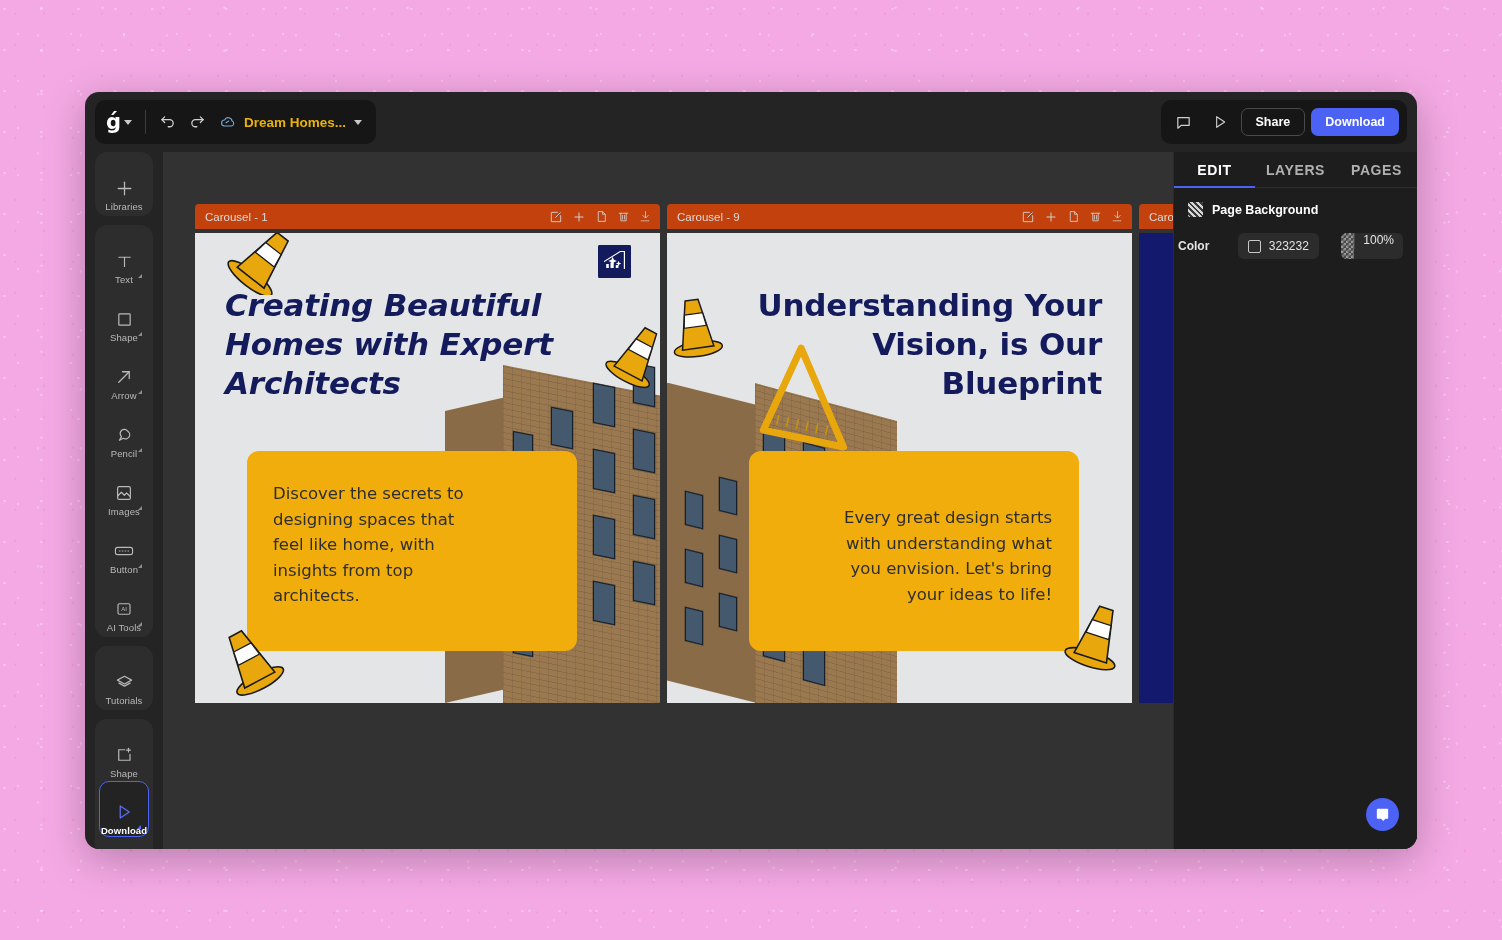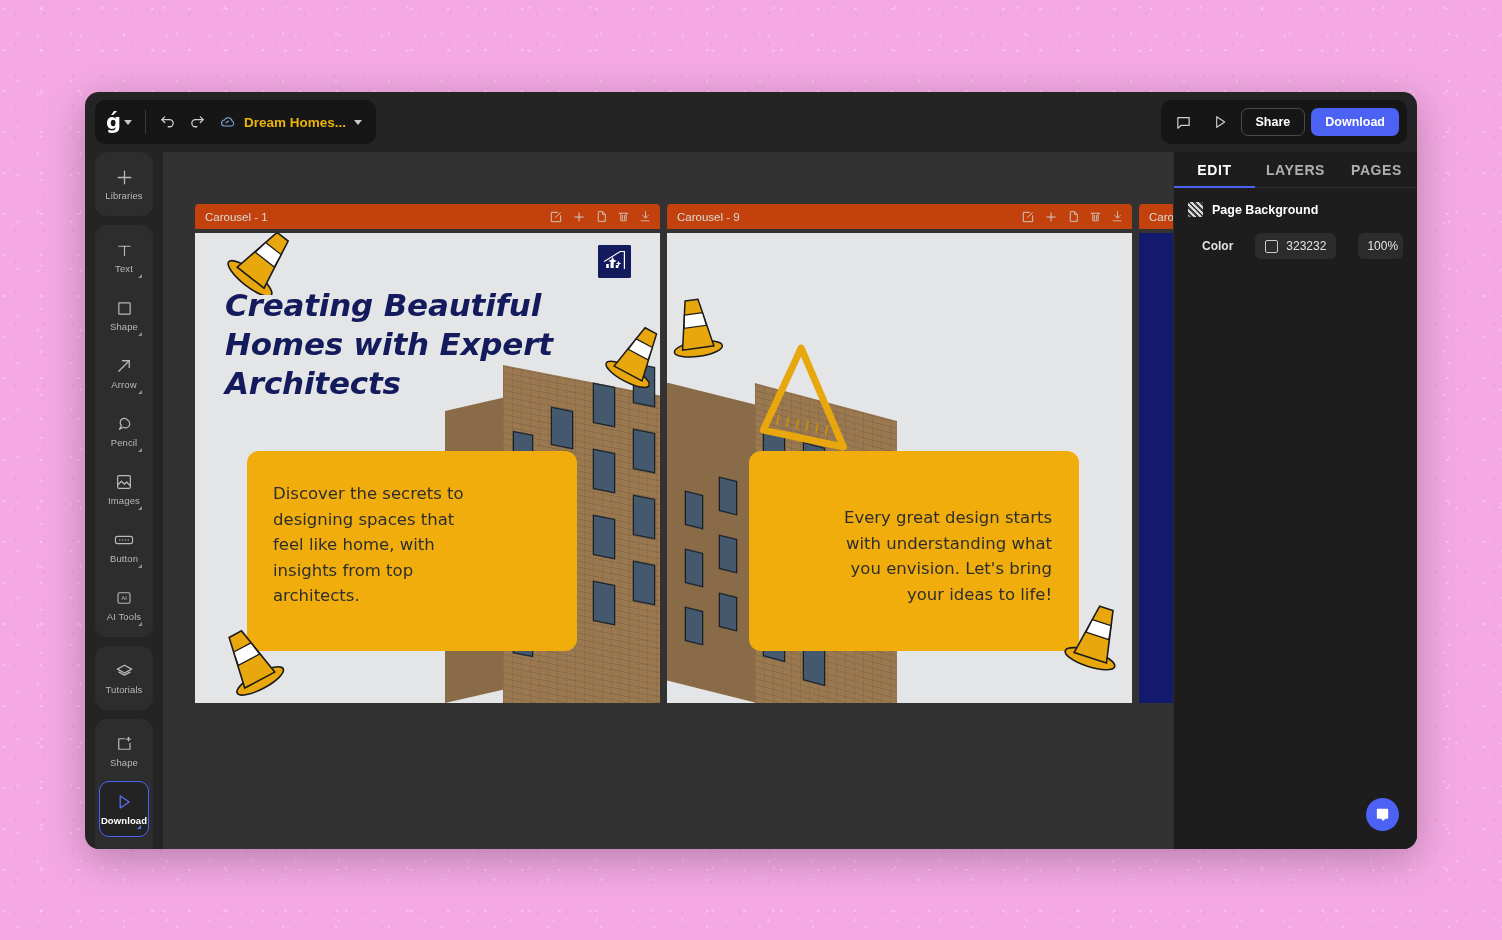--- a/index.html
+++ b/index.html
@@ -95,21 +95,21 @@
 
   
   .lefttool {
     position:absolute; left:10px; top:60px; width:58px;
   }
   .tool-group {
     background:#2d2d2d; border-radius:12px; margin-bottom:9px; padding: 2px 0;
   }
   .tool {
     height:56px; display:flex; flex-direction:column; align-items:center;
-    justify-content:center; gap:3px; color:#b9b9b9; cursor:pointer;
+    justify-content:flex-end; gap:3px; color:#b9b9b9; cursor:pointer;
     position:relative; border-radius:10px; margin: 2px 4px;
   }
   .tool .tl { font-size:9.5px; letter-spacing:.1px; }
   .tool .ic { height:20px; display:flex; align-items:center; justify-content:center;}
   .tool.active { border:1.5px solid #4b62f5; background:#232323; }
   .tool.active .tl { color:#fff; font-weight:bold; }
   .tool.active .ic { color:#5a6ef8; }
   .corner {
     position:absolute; right:7px; bottom:7px; width:0; height:0;
     border-left:4px solid transparent; border-bottom:4px solid #8d8d8d;
@@ -190,31 +190,31 @@
   }
   .panel-row-title {
     display:flex; align-items:center; gap:9px; padding: 14px 14px 0 14px;
   }
   .hatch {
     width:15px; height:15px; border-radius:2px;
     background: repeating-linear-gradient(45deg,#d6d6d6 0 2px,#3a3a3a 2px 4px);
   }
   .panel-title-txt { color:#fff; font-size:12.5px; font-weight:bold;}
   .panel-row {
-    display:flex; align-items:center; padding: 16px 14px 0 28px; gap:22px;
+    display:flex; align-items:center; padding: 16px 14px 0 4px; gap:22px;
   }
   .panel-label { color:#e3e3e3; font-size:12px; font-weight:bold; width:46px;}
   .chip {
     height:26px; background:#2c2c2c; border-radius:6px;
     display:flex; align-items:center; padding: 0 10px; gap:8px; cursor:pointer;
   }
   .sw { width:13px; height:13px; border:1.4px solid #c9c9c9; border-radius:2px;}
   .chip-txt { color:#e3e3e3; font-size:12px;}
   .chip2 { height:26px; background:#2c2c2c; border-radius:6px; display:flex;
-           align-items:center; cursor:pointer; overflow:hidden;}
+           align-items:flex-start; cursor:pointer; overflow:hidden;}
   .checker {
     width:26px; height:26px;
     background-image:
       linear-gradient(45deg,#9a9a9a 25%,transparent 25%,transparent 75%,#9a9a9a 75%),
       linear-gradient(45deg,#9a9a9a 25%,transparent 25%,transparent 75%,#9a9a9a 75%);
     background-size:5px 5px; background-position:0 0,2.5px 2.5px;
     background-color:#4a4a4a;
   }
   .chip2 .sepv { width:1px; height:16px; background:#444; }
   .chip2 .chip-txt { padding: 0 9px; }
@@ -584,20 +584,21 @@
           <div class="win" style="left:136px;top:194px;width:22px;height:40px;transform:skewY(15deg)"></div>
           <div class="win" style="left:136px;top:260px;width:22px;height:40px;transform:skewY(15deg)"></div>
           <div class="win" style="left:180px;top:80px;width:22px;height:40px;transform:skewY(15deg)"></div>
           <div class="win" style="left:180px;top:146px;width:22px;height:40px;transform:skewY(15deg)"></div>
           <div class="win" style="left:180px;top:212px;width:22px;height:40px;transform:skewY(15deg)"></div>
         </div>
 
         <div class="yellow-box" style="left:82px; top:218px; width:330px; height:200px;"></div>
         <div class="body-copy" style="left:165px; top:272px; width:220px; text-align:right;">Every great design starts with understanding what you envision. Let's bring your ideas to life!</div>
 
+        <div class="headline" style="left:90px; top:53px; width:345px; text-align:right;">Understanding Your Vision, is Our Blueprint</div>
 
         <div class="cone" style="left:-12px; top:52px;">
           <svg width="80" height="80" viewBox="0 0 86 74">
             <g transform="rotate(-8 43 37)">
               <ellipse cx="43" cy="63" rx="26" ry="8" fill="#e8a70c" stroke="#1a1a1a" stroke-width="1.6"></ellipse>
               <path d="M36 10 L50 10 L60 62 L26 62 Z" fill="#e8a70c" stroke="#1a1a1a" stroke-width="1.6"></path>
               <path d="M33.2 25 L52.8 25 L55 39 L31 39 Z" fill="#ffffff" stroke="#1a1a1a" stroke-width="1.3"></path>
             </g>
           </svg>
         </div>

